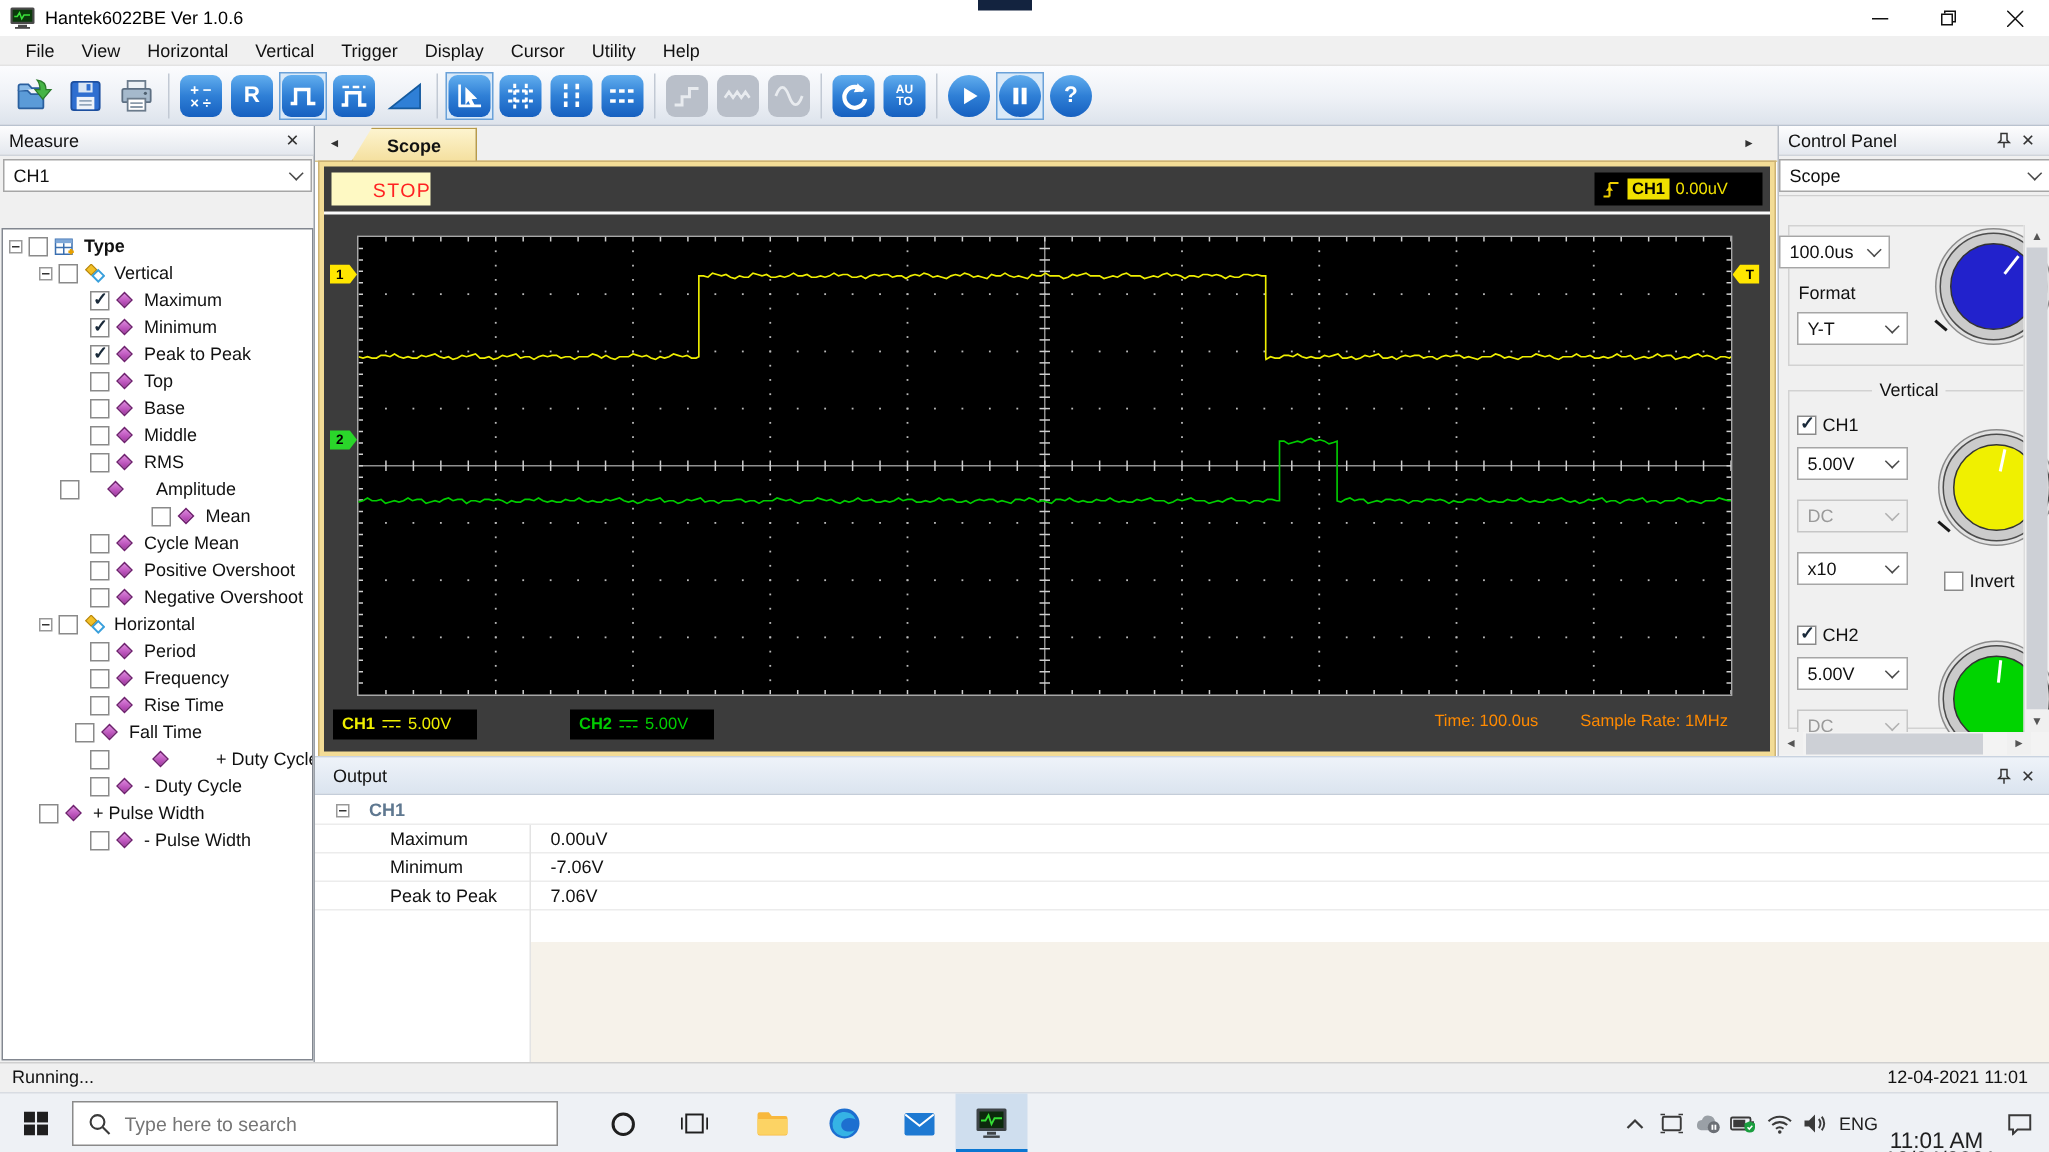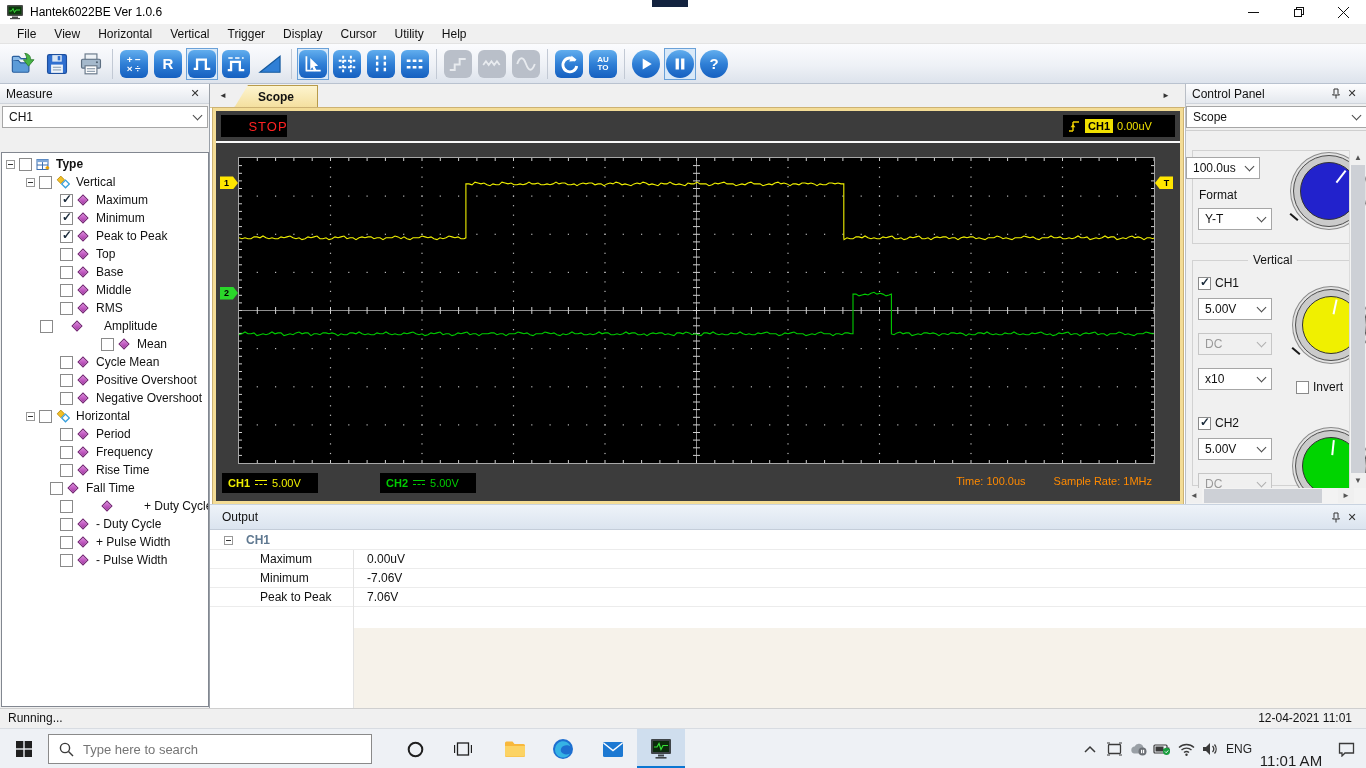--- a/index.html
+++ b/index.html
@@ -56,21 +56,21 @@
   .diam { width:8px; height:8px; background:linear-gradient(135deg,#df86df,#a435a4); border:1px solid #6f1f6f; transform:rotate(45deg); margin:0 5px 0 2px; flex:none; }
   .tico { margin-right:2px; flex:none; display:flex; }
 
   
   #tabstrip { left:210px; top:84px; width:975px; height:24px; background:#f0f0f0; border-bottom:1px solid #d7c68e; }
   .tab-arrow { position:absolute; top:7px; font-size:8px; color:#333; }
   #scope-tab { position:absolute; left:234px; top:85px; width:84px; height:23px; background:linear-gradient(180deg,#fdf4cf,#f4df9d); border:1px solid #b89b4a; border-bottom:none; clip-path:polygon(14px 0,100% 0,100% 100%,0 100%); display:flex; align-items:center; justify-content:center; font-size:12px; font-weight:bold; color:#111; }
   #scope { left:213px; top:108px; width:970px; height:396px; background:#f3dc96; box-shadow:0 0 0 1px #cdb273; }
   #scope-inner { position:absolute; inset:3px; background:#3c3c3c; }
   #scope-topbar { position:absolute; left:0; top:0; width:100%; height:30px; }
-  #stop-box { position:absolute; left:5px; top:4px; width:66px; height:22px; background:#000000; color:#ff2222; font-size:13px; display:flex; align-items:center; justify-content:center; letter-spacing:1px;padding-left:28px; }
+  #stop-box { position:absolute; left:5px; top:4px; width:66px; height:22px; background:#fef9c3; color:#ff2222; font-size:13px; display:flex; align-items:center; justify-content:center; letter-spacing:1px;padding-left:28px; }
   #trig-readout { position:absolute; right:5px; top:4px; height:22px; width:112px; background:#000; display:flex; align-items:center; gap:4px; padding:0 5px; }
   #trig-readout .chip { background:#f0e000; color:#000; font-size:11px; font-weight:bold; padding:0 3px; line-height:14px; }
   #trig-readout .val { color:#f0e000; font-size:11px; }
   #scope-sep { position:absolute; left:0; top:30px; width:100%; height:2px; background:#fafafa; }
   #screen { position:absolute; left:22px; top:46px; width:917px; height:307px; background:#000; border:1px solid #a8a8a8; }
   .flag { position:absolute; width:18px; height:13px; font-size:9px; font-weight:bold; color:#000; display:flex; align-items:center; justify-content:center; padding-right:5px; clip-path:polygon(0 0,72% 0,100% 50%,72% 100%,0 100%); }
   .flag.t { clip-path:polygon(28% 0,100% 0,100% 100%,28% 100%,0 50%); padding-right:0; padding-left:5px; }
   .flag.y { background:#ffe600; }
   .flag.g { background:#2ad62a; }
   #scope-footer { position:absolute; left:0; top:362px; width:100%; height:20px; }
@@ -467,21 +467,21 @@
         <div class="trow" style="padding-left: 58px; gap: 24px;">
           <span class="cb"></span>
           <span class="diam"></span>
           <span class="lbl">+ Duty Cycle</span>
         </div>
         <div class="trow" style="padding-left: 58px;">
           <span class="cb"></span>
           <span class="diam"></span>
           <span class="lbl">- Duty Cycle</span>
         </div>
-        <div class="trow" style="padding-left: 58px;">
+        <div class="trow" style="padding-left: 24px;">
           <span class="cb"></span>
           <span class="diam"></span>
           <span class="lbl">+ Pulse Width</span>
         </div>
         <div class="trow" style="padding-left: 58px;">
           <span class="cb"></span>
           <span class="diam"></span>
           <span class="lbl">- Pulse Width</span>
         </div>
       </div>

